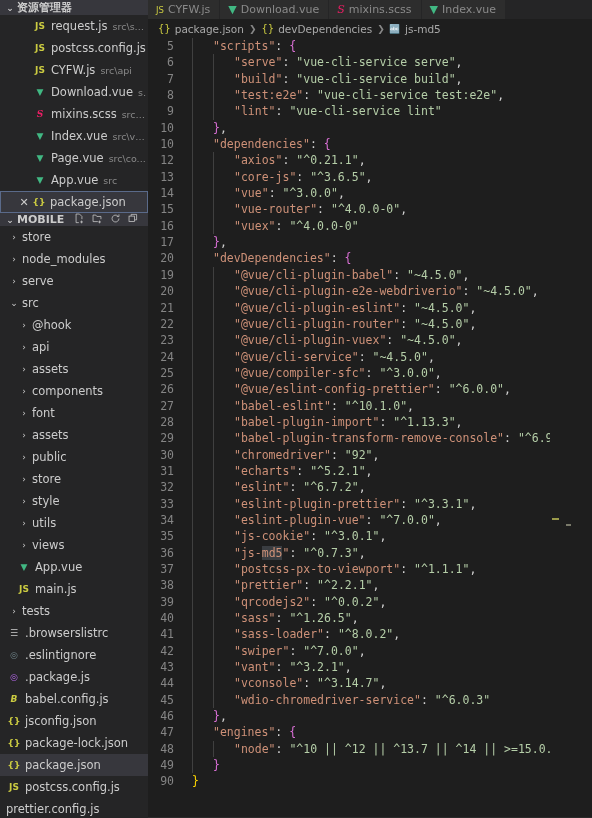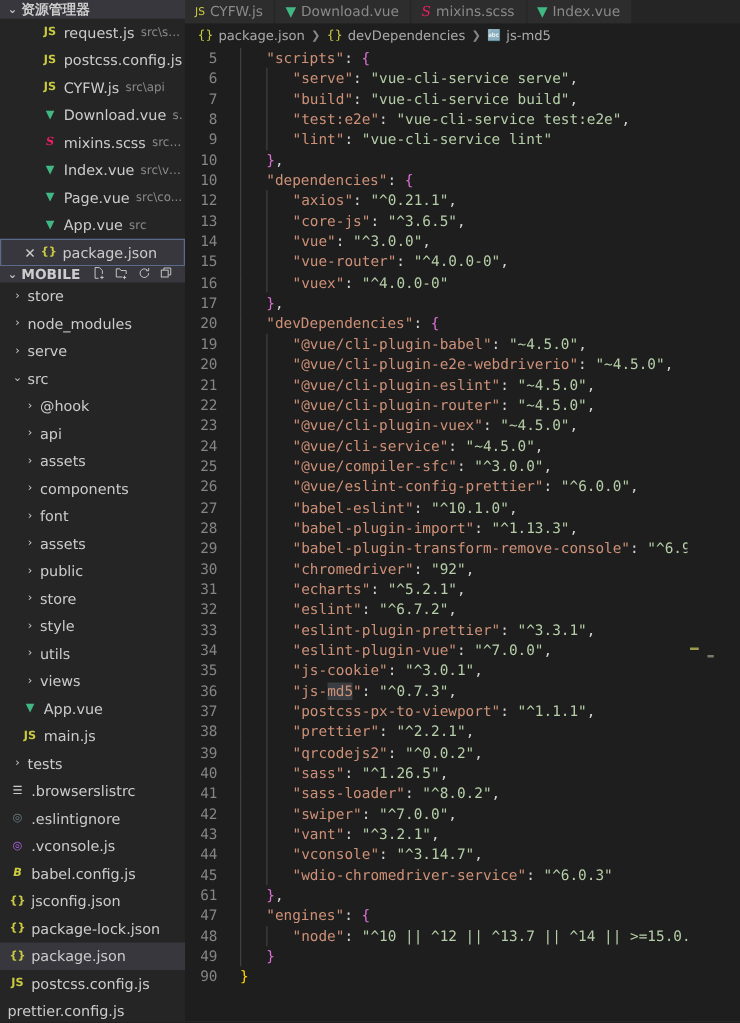--- a/index.html
+++ b/index.html
@@ -347,21 +347,21 @@
         <div class="row" style="padding-left: 6px;">
           <span class="ic i-list">☰</span>
           <span class="nm">.browserslistrc</span>
         </div>
         <div class="row" style="padding-left: 6px;">
           <span class="ic i-cfg">◎</span>
           <span class="nm">.eslintignore</span>
         </div>
         <div class="row" style="padding-left: 6px;">
           <span class="ic i-esl">◎</span>
-          <span class="nm">.vconsole.js</span>
+          <span class="nm">.package.js</span>
         </div>
         <div class="row" style="padding-left: 6px;">
           <span class="ic i-bab">B</span>
           <span class="nm">babel.config.js</span>
         </div>
         <div class="row" style="padding-left: 6px;">
           <span class="ic i-json">{}</span>
           <span class="nm">jsconfig.json</span>
         </div>
         <div class="row" style="padding-left: 6px;">
@@ -457,21 +457,21 @@
           <div class="code-line"><span class="gutter">36</span><span style="position: relative; flex: 1 1 0%; white-space: pre;"><span class="indent-guide" style="left: 10px;"></span><span class="indent-guide" style="left: 31px;"></span><span class="code-text" style="padding-left: 52px;"><span class="key">"js-</span><span class="key hl">md5</span><span class="key">"</span><span class="p">: </span><span class="str">"^0.7.3"</span><span class="p">,</span></span></span></div>
           <div class="code-line"><span class="gutter">37</span><span style="position: relative; flex: 1 1 0%; white-space: pre;"><span class="indent-guide" style="left: 10px;"></span><span class="indent-guide" style="left: 31px;"></span><span class="code-text" style="padding-left: 52px;"><span class="key">"postcss-px-to-viewport"</span><span class="p">: </span><span class="str">"^1.1.1"</span><span class="p">,</span></span></span></div>
           <div class="code-line"><span class="gutter">38</span><span style="position: relative; flex: 1 1 0%; white-space: pre;"><span class="indent-guide" style="left: 10px;"></span><span class="indent-guide" style="left: 31px;"></span><span class="code-text" style="padding-left: 52px;"><span class="key">"prettier"</span><span class="p">: </span><span class="str">"^2.2.1"</span><span class="p">,</span></span></span></div>
           <div class="code-line"><span class="gutter">39</span><span style="position: relative; flex: 1 1 0%; white-space: pre;"><span class="indent-guide" style="left: 10px;"></span><span class="indent-guide" style="left: 31px;"></span><span class="code-text" style="padding-left: 52px;"><span class="key">"qrcodejs2"</span><span class="p">: </span><span class="str">"^0.0.2"</span><span class="p">,</span></span></span></div>
           <div class="code-line"><span class="gutter">40</span><span style="position: relative; flex: 1 1 0%; white-space: pre;"><span class="indent-guide" style="left: 10px;"></span><span class="indent-guide" style="left: 31px;"></span><span class="code-text" style="padding-left: 52px;"><span class="key">"sass"</span><span class="p">: </span><span class="str">"^1.26.5"</span><span class="p">,</span></span></span></div>
           <div class="code-line"><span class="gutter">41</span><span style="position: relative; flex: 1 1 0%; white-space: pre;"><span class="indent-guide" style="left: 10px;"></span><span class="indent-guide" style="left: 31px;"></span><span class="code-text" style="padding-left: 52px;"><span class="key">"sass-loader"</span><span class="p">: </span><span class="str">"^8.0.2"</span><span class="p">,</span></span></span></div>
           <div class="code-line"><span class="gutter">42</span><span style="position: relative; flex: 1 1 0%; white-space: pre;"><span class="indent-guide" style="left: 10px;"></span><span class="indent-guide" style="left: 31px;"></span><span class="code-text" style="padding-left: 52px;"><span class="key">"swiper"</span><span class="p">: </span><span class="str">"^7.0.0"</span><span class="p">,</span></span></span></div>
           <div class="code-line"><span class="gutter">43</span><span style="position: relative; flex: 1 1 0%; white-space: pre;"><span class="indent-guide" style="left: 10px;"></span><span class="indent-guide" style="left: 31px;"></span><span class="code-text" style="padding-left: 52px;"><span class="key">"vant"</span><span class="p">: </span><span class="str">"^3.2.1"</span><span class="p">,</span></span></span></div>
           <div class="code-line"><span class="gutter">44</span><span style="position: relative; flex: 1 1 0%; white-space: pre;"><span class="indent-guide" style="left: 10px;"></span><span class="indent-guide" style="left: 31px;"></span><span class="code-text" style="padding-left: 52px;"><span class="key">"vconsole"</span><span class="p">: </span><span class="str">"^3.14.7"</span><span class="p">,</span></span></span></div>
           <div class="code-line"><span class="gutter">45</span><span style="position: relative; flex: 1 1 0%; white-space: pre;"><span class="indent-guide" style="left: 10px;"></span><span class="indent-guide" style="left: 31px;"></span><span class="code-text" style="padding-left: 52px;"><span class="key">"wdio-chromedriver-service"</span><span class="p">: </span><span class="str">"^6.0.3"</span></span></span></div>
-          <div class="code-line"><span class="gutter">61</span><span style="position: relative; flex: 1 1 0%; white-space: pre;"><span class="indent-guide" style="left: 10px;"></span><span class="code-text" style="padding-left: 31px;"><span class="br">}</span><span class="p">,</span></span></span></div>
+          <div class="code-line"><span class="gutter">46</span><span style="position: relative; flex: 1 1 0%; white-space: pre;"><span class="indent-guide" style="left: 10px;"></span><span class="code-text" style="padding-left: 31px;"><span class="br">}</span><span class="p">,</span></span></span></div>
           <div class="code-line"><span class="gutter">47</span><span style="position: relative; flex: 1 1 0%; white-space: pre;"><span class="indent-guide" style="left: 10px;"></span><span class="code-text" style="padding-left: 31px;"><span class="key">"engines"</span><span class="p">: </span><span class="br">{</span></span></span></div>
           <div class="code-line"><span class="gutter">48</span><span style="position: relative; flex: 1 1 0%; white-space: pre;"><span class="indent-guide" style="left: 10px;"></span><span class="indent-guide" style="left: 31px;"></span><span class="code-text" style="padding-left: 52px;"><span class="key">"node"</span><span class="p">: </span><span class="str">"^10 || ^12 || ^13.7 || ^14 || &gt;=15.0.1"</span></span></span></div>
           <div class="code-line"><span class="gutter">49</span><span style="position: relative; flex: 1 1 0%; white-space: pre;"><span class="indent-guide" style="left: 10px;"></span><span class="code-text" style="padding-left: 31px;"><span class="br">}</span></span></span></div>
           <div class="code-line"><span class="gutter">90</span><span style="position: relative; flex: 1 1 0%; white-space: pre;"><span class="code-text" style="padding-left: 10px;"><span class="br2">}</span></span></span></div>
         </div>
       <div class="minimap">
         <div class="mm-mark" style="left:2px;top:480px;width:7px;background:#9a9a4a;"></div>
         <div class="mm-mark" style="left:16px;top:486px;width:5px;background:#7a7a6a;"></div>
       </div>
       <div class="scroll-shadow-bottom"></div>

